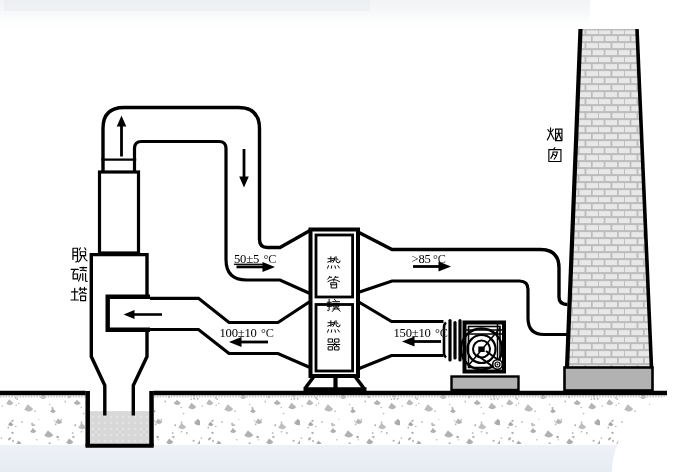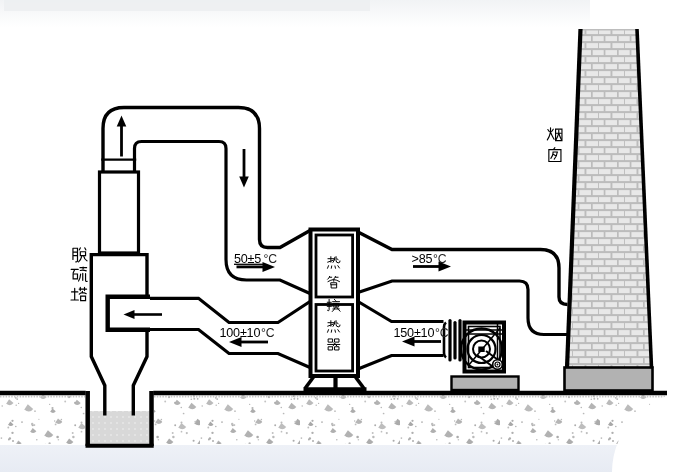--- a/index.html
+++ b/index.html
@@ -1,16 +1,16 @@
 <!DOCTYPE html>
 <html><head>
 <meta charset="utf-8">
 <style>
 html,body{margin:0;padding:0;background:#fff;}
-#stage{position:relative;width:678px;height:472px;overflow:hidden;background:#f97316;font-family:Liberation Sans, sans-serif;}
+#stage{position:relative;width:678px;height:472px;overflow:hidden;background:#f97316;font-family:Liberation Serif, serif;}
 svg{display:block;}
 </style>
 </head>
 <body>
 <div id="stage">
 <svg width="678" height="472" viewBox="0 0 678 472">
 <defs>
 <pattern id="brick" width="26" height="14" patternUnits="userSpaceOnUse">
   <rect width="26" height="14" fill="#bcbcbc"></rect>
   <rect x="0.9" y="1.1" width="11.6" height="5.0" fill="#e8e8e8"></rect>

